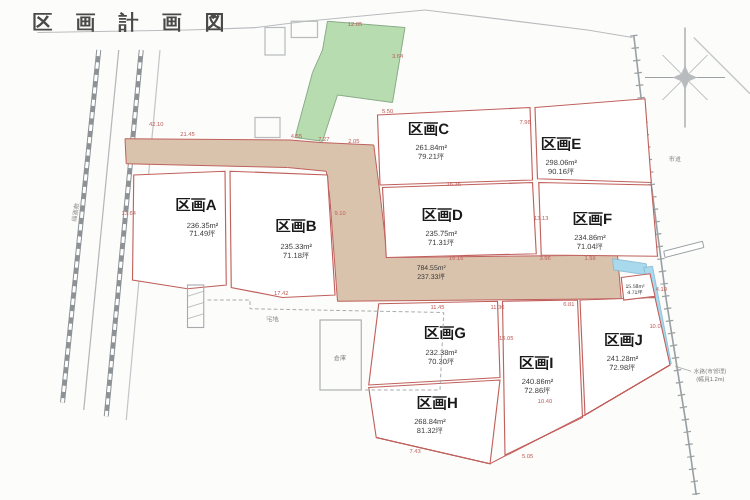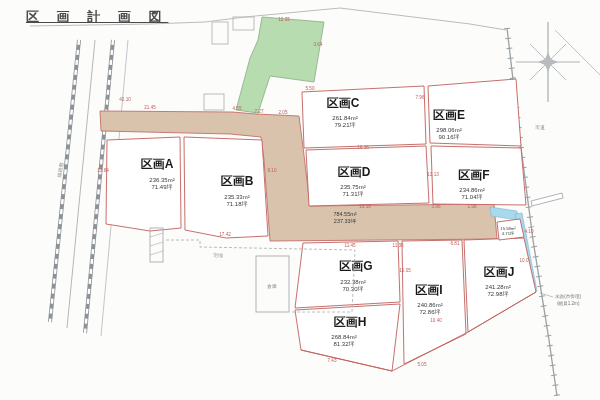--- a/index.html
+++ b/index.html
@@ -1,22 +1,22 @@
 <!DOCTYPE html>
 <html><head>
 <meta charset="utf-8">
 <style>
   html,body{margin:0;padding:0;background:#e9e9e9;}
   .canvas{
     position:relative;width:600px;height:400px;background:#fcfcfb;
     font-family:"Liberation Sans",sans-serif;overflow:hidden;
   }
   .page-title{
-    position:absolute;left:26px;top:8px;font-size:13px;font-weight:bold;
-    color:#4a4a4a;letter-spacing:7px;z-index:5;text-decoration:underline;
+    position:absolute;left:26px;top:8px;font-size:16px;font-weight:bold;
+    color:#4a4a4a;letter-spacing:7px;z-index:5;
   }
   svg{position:absolute;left:0;top:0;}
   svg text{user-select:none;}
   .plot-label{font-size:12px;font-weight:bold;fill:#1a1a1a;text-anchor:middle;}
   .area-text{font-size:6px;fill:#3a3a3a;text-anchor:middle;}
   .dim{font-size:4.6px;fill:#c0605c;text-anchor:middle;}
   .tiny-gray{font-size:5px;fill:#8a8a8a;text-anchor:middle;}
   .anno{font-size:4.6px;fill:#777;text-anchor:start;}
 </style>
 </head>

